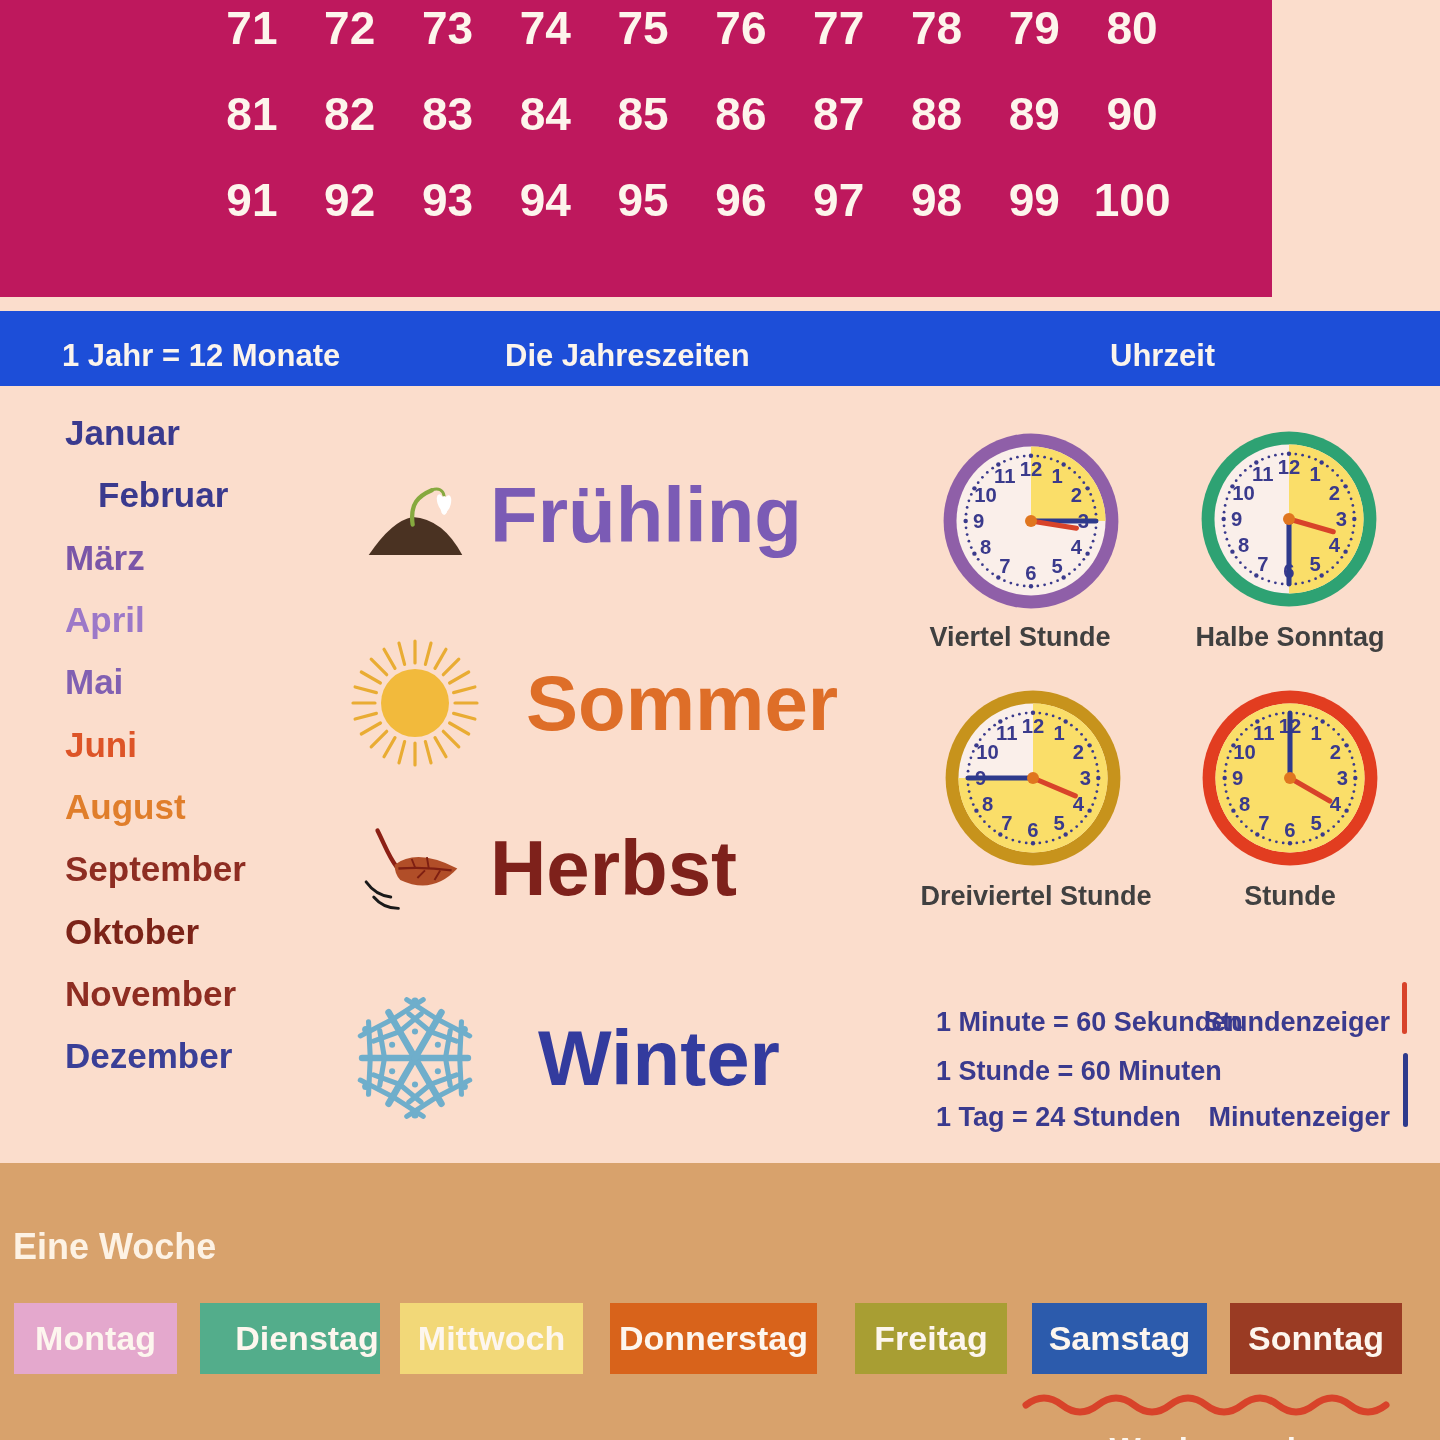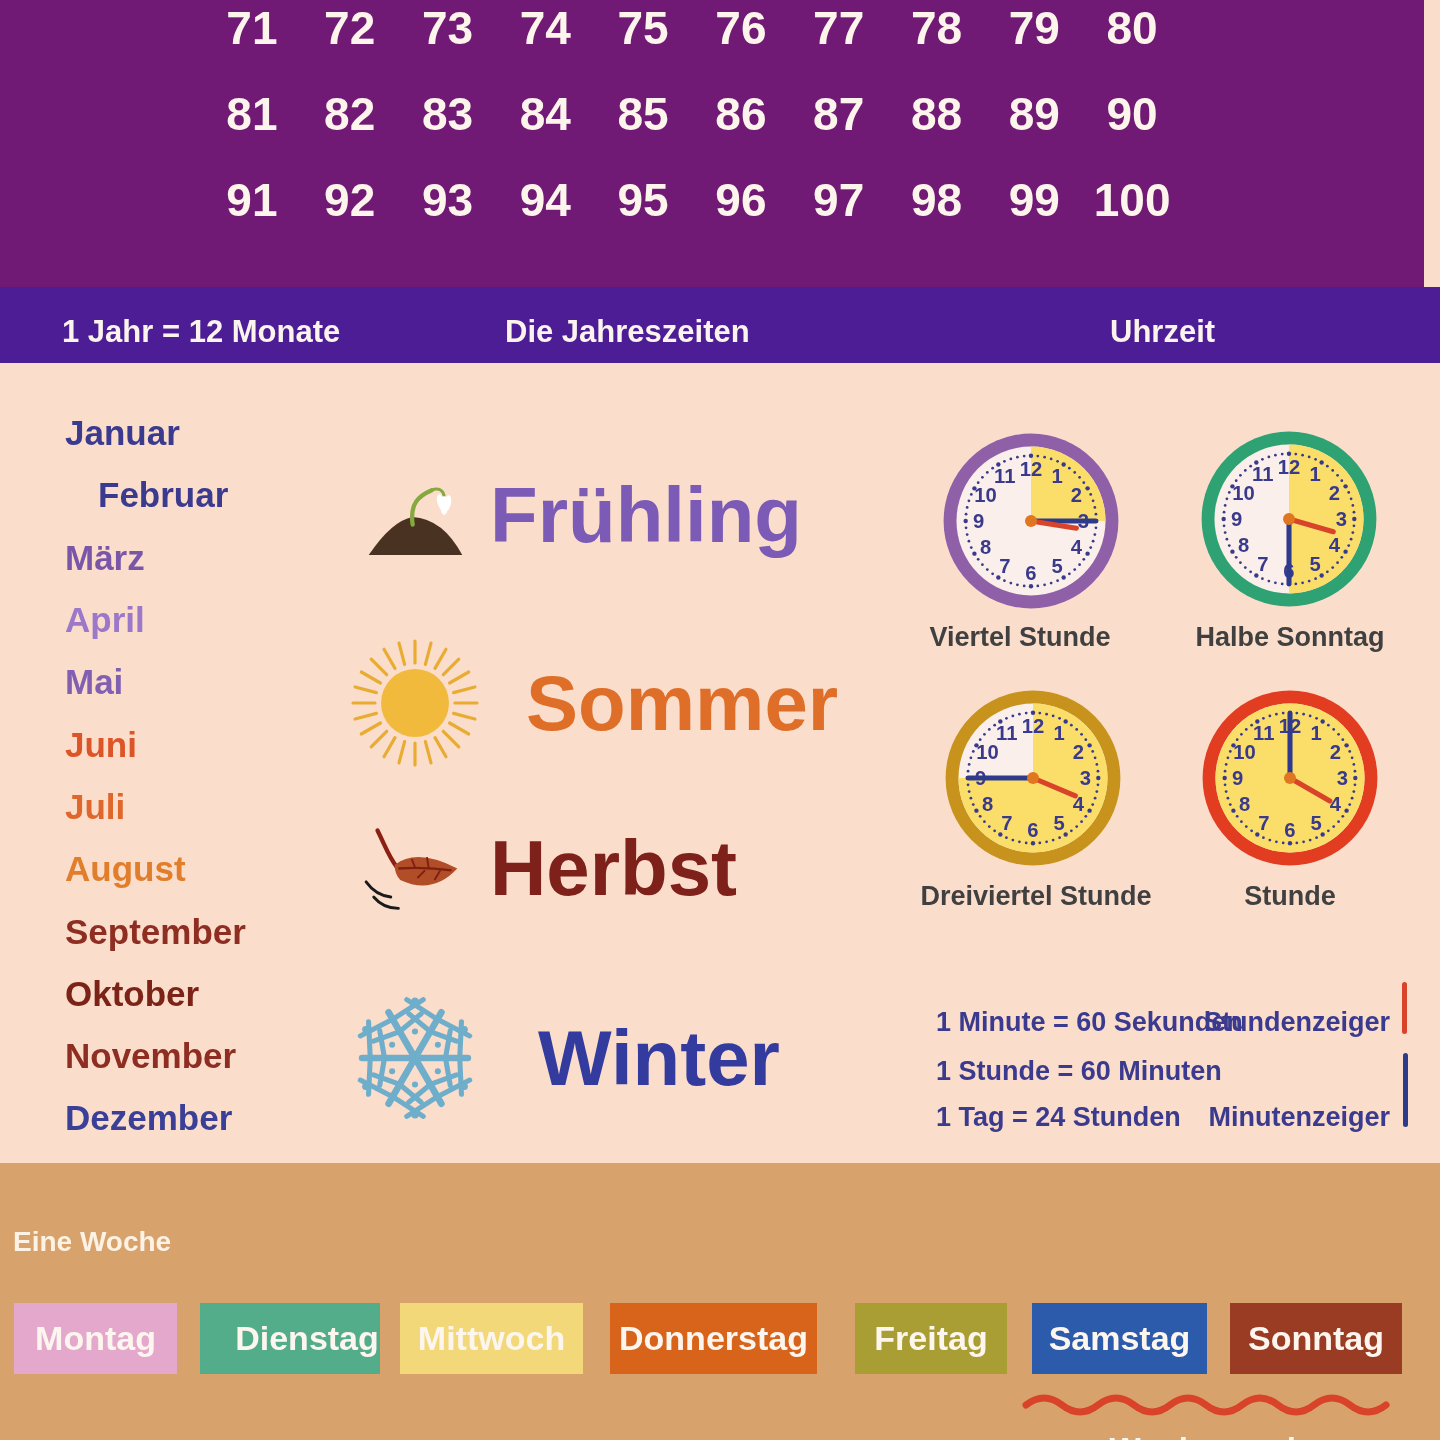--- a/index.html
+++ b/index.html
@@ -1,27 +1,27 @@
 <!DOCTYPE html>
 <html><head>
 <meta charset="utf-8">
 <style>
   * { margin:0; padding:0; box-sizing:border-box; }
   body { font-family:"Liberation Sans", sans-serif; }
   #poster { position:relative; width:1440px; height:1440px; overflow:hidden; background:#FBDDCC; }
 
   
-  #numbers-section { position:absolute; left:0; top:0; width:1424px; height:297px; background:#701a75; }
+  #numbers-section { position:absolute; left:0; top:0; width:1272px; height:297px; background:#be185d; }
   #numbers-grid { position:absolute; left:203px; top:-15px; width:978px;
     display:grid; grid-template-columns:repeat(10,1fr); grid-auto-rows:86px; }
   .num-cell { display:flex; align-items:center; justify-content:center;
     color:#FDF5EC; font-size:46px; font-weight:700; }
 
   
-  #header-bar { position:absolute; left:0; top:287px; width:1440px; height:76px; background:#4c1d95; }
+  #header-bar { position:absolute; left:0; top:311px; width:1440px; height:76px; background:#1d4ed8; }
   .bar-title { position:absolute; top:0; height:89px; line-height:89px;
     color:#FBF4EC; font-size:31px; font-weight:700; }
   #title-months { left:62px; }
   #title-seasons { left:505px; }
   #title-time { left:1110px; }
 
   
   #main-section { position:absolute; left:0; top:386px; width:1440px; height:777px; background:#FBDDCC; }
 
   #months-list { position:absolute; left:65px; top:16px; list-style:none; }
@@ -46,21 +46,21 @@
   #fact-0 { top:621px; } #fact-1 { top:670px; } #fact-2 { top:716px; }
   .hand-label { position:absolute; left:1150px; width:240px; text-align:right;
     color:#3A3A8E; font-size:27px; font-weight:700; }
   #hand-label-hour { top:621px; } #hand-label-minute { top:716px; }
   .hand-tick { position:absolute; width:5px; border-radius:3px; }
   #tick-hour { left:1402px; top:596px; height:52px; background:#D8432A; }
   #tick-minute { left:1403px; top:667px; height:74px; background:#2E3A8C; }
 
   
   #week-section { position:absolute; left:0; top:1163px; width:1440px; height:277px; background:#D8A26C; }
-  #week-title { position:absolute; left:13px; top:63px; color:#FDF2E4; font-size:28px; font-weight:700; }
+  #week-title { position:absolute; left:13px; top:63px; color:#FDF2E4; font-size:36px; font-weight:700; }
   .day-chip { position:absolute; top:140px; height:71px; display:flex; align-items:center; justify-content:center;
     color:#FDF6EE; font-size:34px; font-weight:700; }
   .day-0 { left:14px;   width:163px; }
   .day-1 { left:200px;  width:180px; }
   .day-2 { left:400px;  width:183px; }
   .day-3 { left:610px;  width:207px; }
   .day-4 { left:855px;  width:152px; }
   .day-5 { left:1032px; width:175px; }
   .day-6 { left:1230px; width:172px; }
   #weekend-wave { position:absolute; left:1020px; top:225px; }
@@ -115,21 +115,20 @@
 
   <div id="main-section">
 
     <ul id="months-list">
         <li class="month-item" style="color: rgb(58, 58, 142);">Januar</li>
         <li class="month-item" style="color: rgb(58, 58, 142); margin-left: 33px;">Februar</li>
         <li class="month-item" style="color: rgb(122, 86, 168);">März</li>
         <li class="month-item" style="color: rgb(156, 120, 200);">April</li>
         <li class="month-item" style="color: rgb(129, 96, 178);">Mai</li>
         <li class="month-item" style="color: rgb(221, 84, 39);">Juni</li>
-        <li class="month-item" style="color: rgb(223, 103, 43);">Juli</li>
         <li class="month-item" style="color: rgb(224, 126, 43);">August</li>
         <li class="month-item" style="color: rgb(142, 45, 34);">September</li>
         <li class="month-item" style="color: rgb(124, 35, 24);">Oktober</li>
         <li class="month-item" style="color: rgb(142, 45, 34);">November</li>
         <li class="month-item" style="color: rgb(58, 63, 151);">Dezember</li>
       </ul>
 
     <div class="season-row" id="season-row-0">
       <div class="icon-cell">
         <svg width="105" height="88" viewBox="0 0 110 92">

